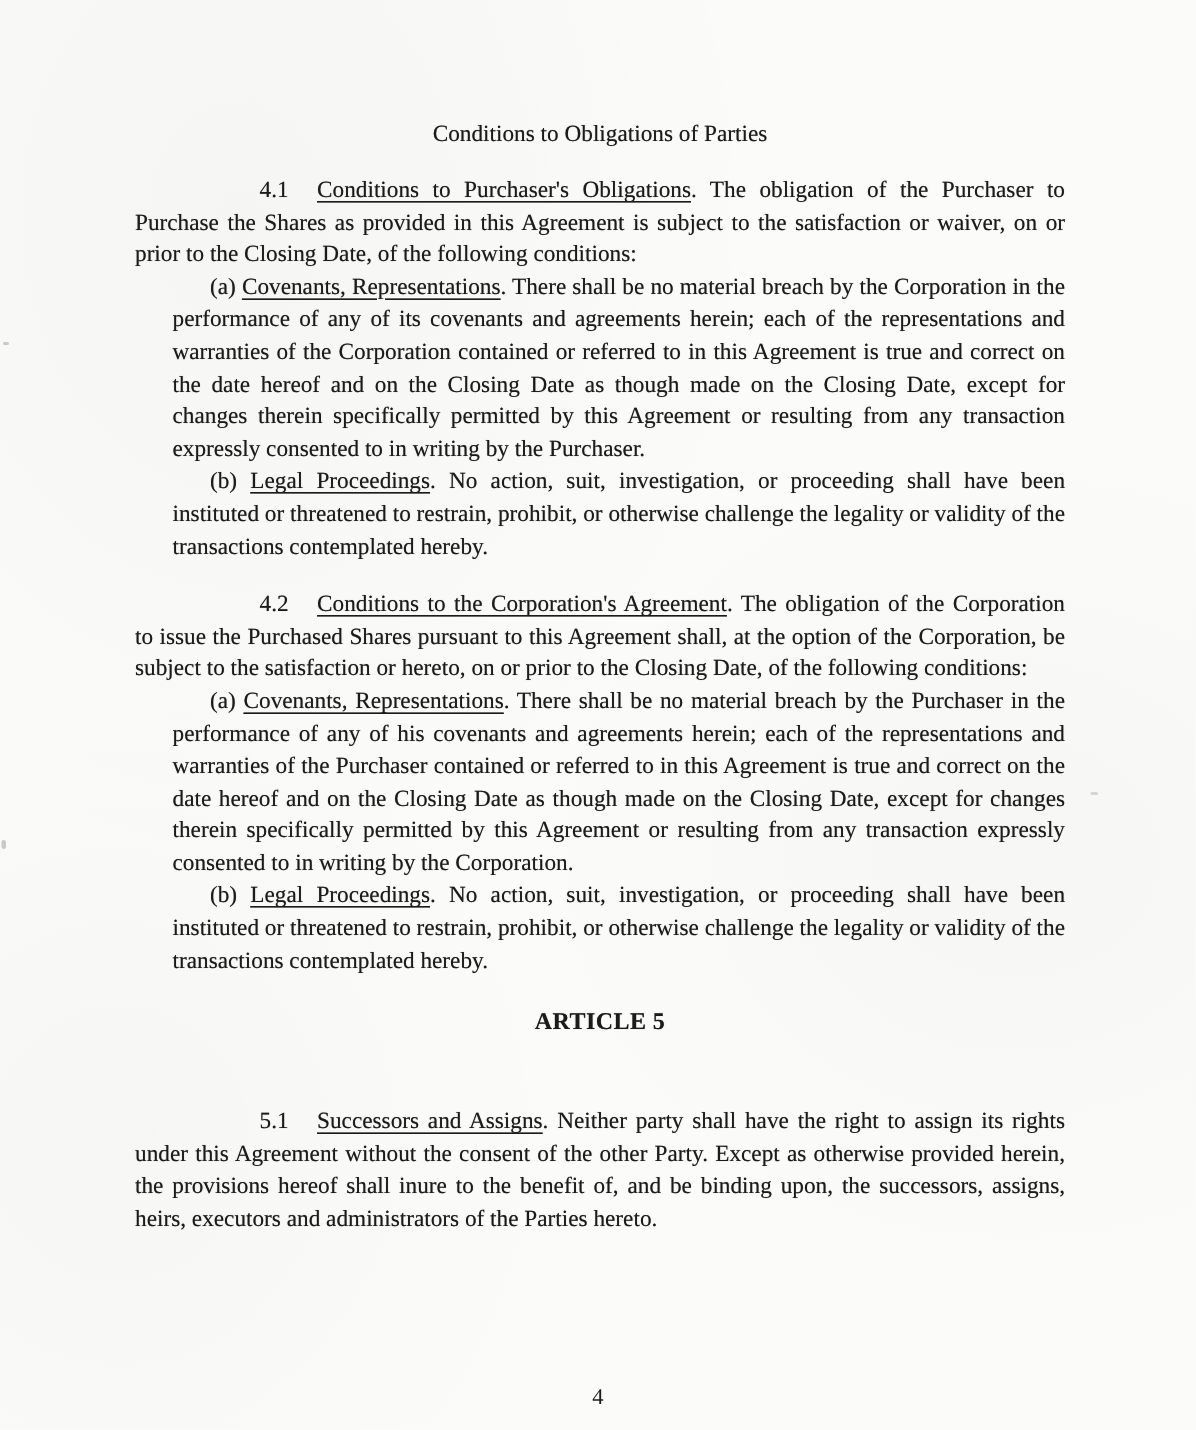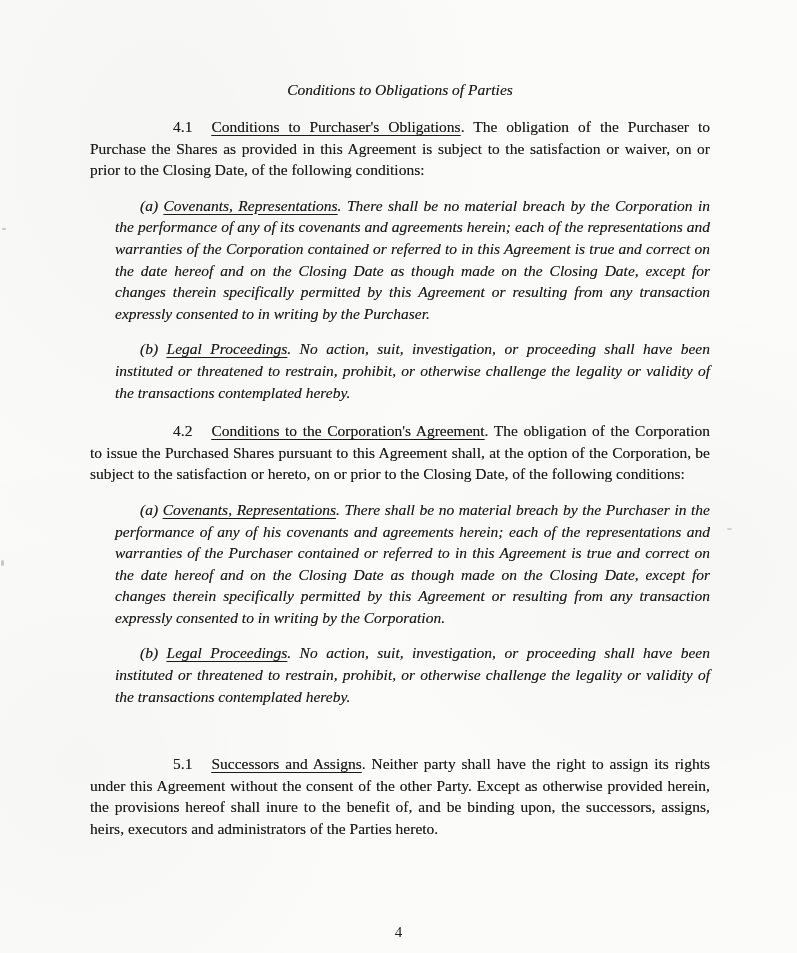--- a/index.html
+++ b/index.html
@@ -32,33 +32,30 @@
   }
   .article-title {
     font-size: 16px;
     font-weight: bold;
     text-align: center;
     margin: 22px 0 0 0;
     letter-spacing: 0.3px;
   }
   .article-subtitle {
     font-size: 15.5px;
-    font-style: italic;
     text-align: center;
     margin: 17px 0 0 0;
   }
   .section-para {
     text-indent: 55px;
     margin-top: 17px;
   }
   .sub-para {
     margin-left: 25px;
     text-indent: 25px;
-    margin-top: 14px;
-    font-style: italic;
   }
   .sec-num { margin-right: 19px; margin-left: 28px; }
   .u {
     text-decoration: underline;
     text-decoration-thickness: 1px;
     text-underline-offset: 2.5px;
   }
   .gap-before-51 { margin-top: 46px; }
   .page-footer {
     position: absolute;
@@ -90,20 +87,21 @@
   <p class="para sub-para"><span>(a)</span> <span class="u">Covenants, Representations</span><span>.  There shall be no material breach by the Corporation in the performance of any of its covenants and agreements herein; each of the representations and warranties of the Corporation contained or referred to in this Agreement is true and correct on the date hereof and on the Closing Date as though made on the Closing Date, except for changes therein specifically permitted by this Agreement or resulting from any transaction expressly consented to in writing by the Purchaser.</span></p>
 
   <p class="para sub-para"><span>(b)</span> <span class="u">Legal Proceedings</span><span>.  No action, suit, investigation, or proceeding shall have been instituted or threatened to restrain, prohibit, or otherwise challenge the legality or validity of the transactions contemplated hereby.</span></p>
 
   <p class="para section-para"><span class="sec-num">4.2</span><span class="u">Conditions to the Corporation's Agreement</span><span>.  The obligation of the Corporation to issue the Purchased Shares pursuant to this Agreement shall, at the option of the Corporation, be subject to the satisfaction or hereto, on or prior to the Closing Date, of the following conditions:</span></p>
 
   <p class="para sub-para"><span>(a)</span> <span class="u">Covenants, Representations</span><span>.  There shall be no material breach by the Purchaser in the performance of any of his covenants and agreements herein; each of the representations and warranties of the Purchaser contained or referred to in this Agreement is true and correct on the date hereof and on the Closing Date as though made on the Closing Date, except for changes therein specifically permitted by this Agreement or resulting from any transaction expressly consented to in writing by the Corporation.</span></p>
 
   <p class="para sub-para"><span>(b)</span> <span class="u">Legal Proceedings</span><span>.  No action, suit, investigation, or proceeding shall have been instituted or threatened to restrain, prohibit, or otherwise challenge the legality or validity of the transactions contemplated hereby.</span></p>
 
+  <p class="article-title">ARTICLE 5</p>
 
   <p class="para section-para gap-before-51"><span class="sec-num">5.1</span><span class="u">Successors and Assigns</span><span>.  Neither party shall have the right to assign its rights under this Agreement without the consent of the other Party.  Except as otherwise provided herein, the provisions hereof shall inure to the benefit of, and be binding upon, the successors, assigns, heirs, executors and administrators of the Parties hereto.</span></p>
 
 </div>
 
 <div class="page-footer">4</div>
 
 <div class="speck speck-1"></div>
 <div class="speck speck-2"></div>
 <div class="speck speck-3"></div>

